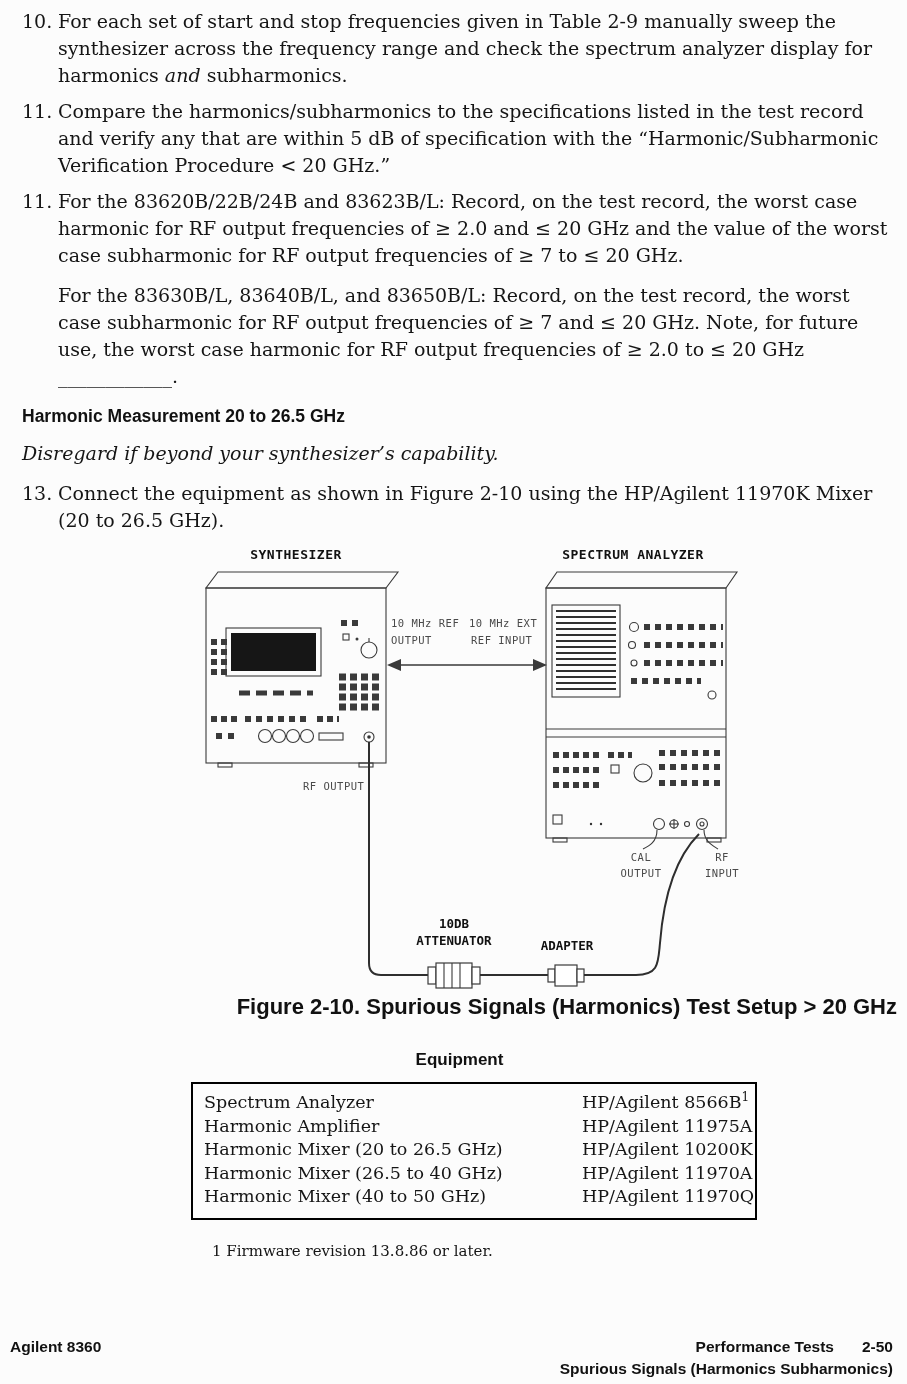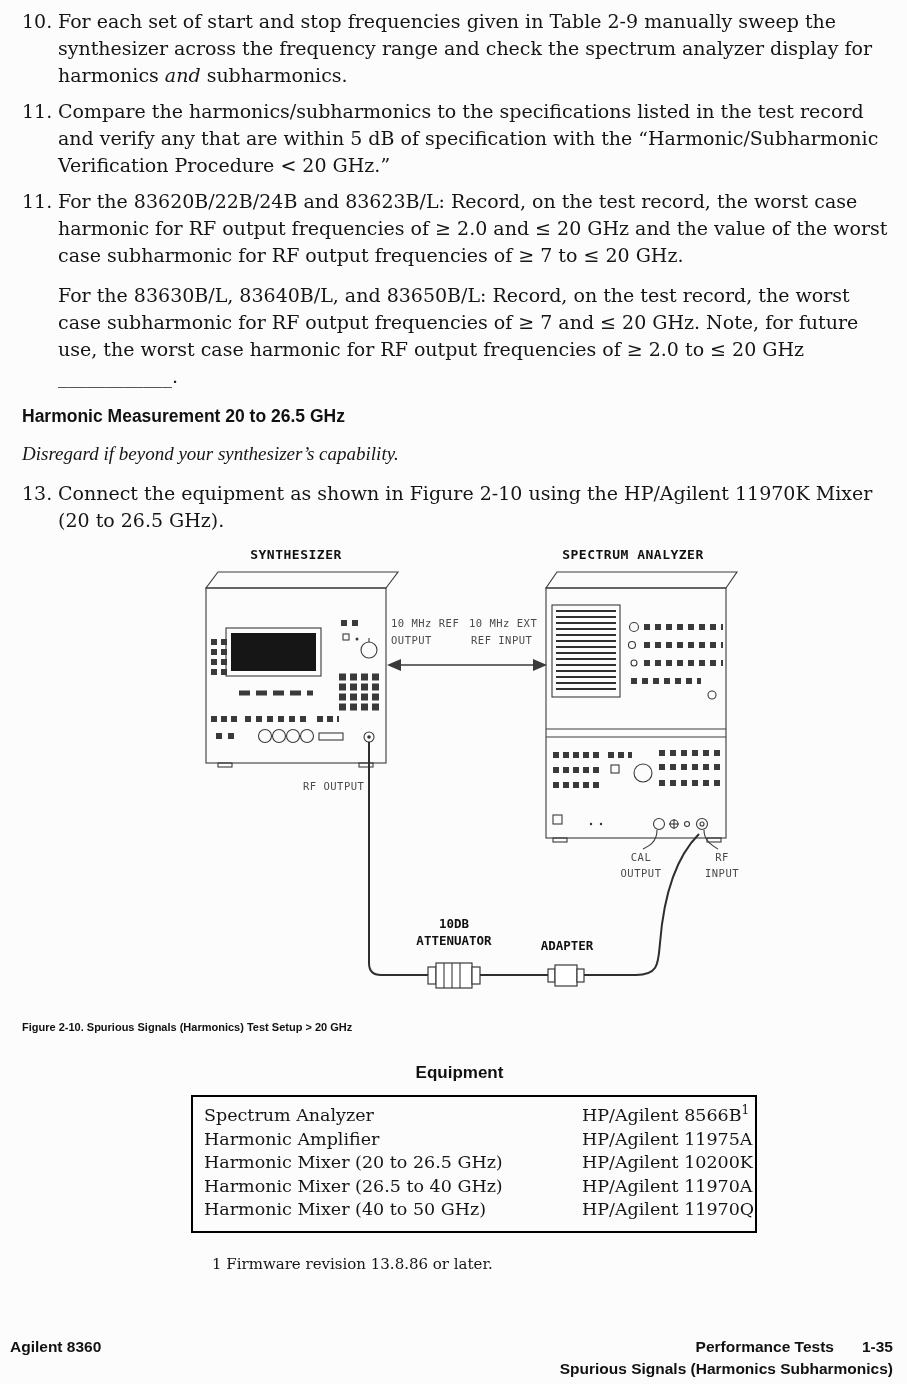--- a/index.html
+++ b/index.html
@@ -16,28 +16,28 @@
   .li .num { flex: 0 0 36px; }
   .li .txt { flex: 1; padding-right: 8px; }
   .li .txt p { margin: 0 0 13px 0; }
   .li .txt p:last-child { margin-bottom: 0; }
   .li .txt i { font-style: italic; }
 
   h2.sec {
     font-family: "Liberation Sans", sans-serif; font-weight: 700;
     font-size: 17.5px; margin: 16px 0 13px 0; color: #111;
   }
-  .note { font-style: italic; font-size: 19px; line-height: 27px; margin: 0 0 13px 0; font-family: Liberation Serif, serif; }
+  .note { font-style: italic; font-size: 19px; line-height: 27px; margin: 0 0 13px 0; }
 
   .figure-area { position: relative; height: 450px; margin-top: 2px; }
   .figure-area svg { position: absolute; left: 169px; top: 0; }
 
   .caption {
-    text-align: left; font-family: "Liberation Sans", sans-serif;
-    font-weight: 700; font-size: 11px; margin-top: 28px; color: #111;
+    text-align: right; font-family: "Liberation Sans", sans-serif;
+    font-weight: 700; font-size: 22px; margin-top: 1px; color: #111;
   }
   .eq-head {
     text-align: center; font-family: "Liberation Sans", sans-serif;
     font-weight: 700; font-size: 17px; margin-top: 30px; color: #111;
   }
   .eq-table {
     width: 566px; margin: 12px 0 0 169px;
     border: 2px solid #000; padding: 7px 0 9px 0;
     font-size: 17.5px; line-height: 23.5px;
   }
@@ -252,16 +252,16 @@
     </div>
   </div>
 
   <div class="footnote">1 Firmware revision 13.8.86 or later.</div>
 
 </div>
 
 <div class="footer">
   <div class="fl">Agilent 8360</div>
   <div class="fr">
-    <div class="row1"><span>Performance Tests</span><span class="pagenum">1-35</span></div>
+    <div class="row1"><span>Performance Tests</span><span class="pagenum">2-50</span></div>
     <div class="row2">Spurious Signals (Harmonics Subharmonics)</div>
   </div>
 </div>
 
 </body></html>

